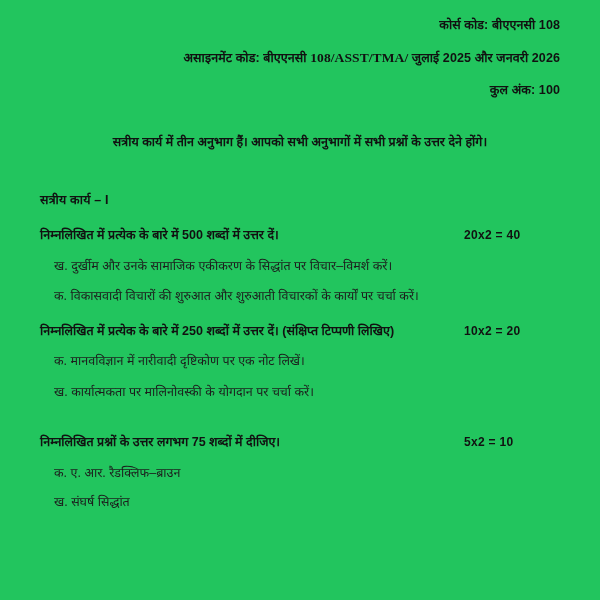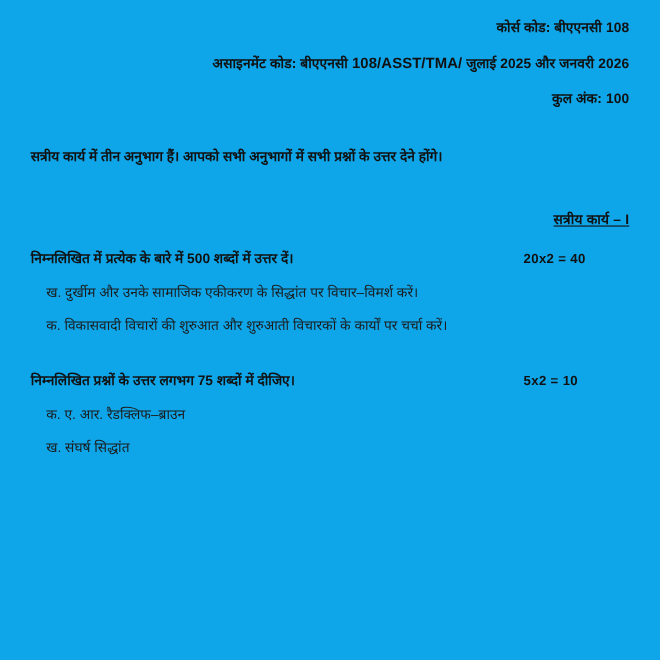--- a/index.html
+++ b/index.html
@@ -14,22 +14,22 @@
     font-family: "Liberation Sans", "DejaVu Sans", sans-serif;
     color: #1a1a1a;
     -webkit-font-smoothing: antialiased;
   }
 
   .page {
     position: relative;
     width: 600px;
     height: 600px;
     box-sizing: border-box;
-    padding: 0 28px;
-    background: #0ea5e9;
+    padding: 0 40px;
+    background: #22c55e;
   }
 
   
   .header {
     padding-top: 18px;
   }
   .header-line {
     text-align: right;
     font-size: 12.5px;
     font-weight: 700;
@@ -39,43 +39,42 @@
     letter-spacing: 0.1px;
   }
   .header-line.second {
     margin-bottom: 16px;
   }
   .header-line.third {
     margin-bottom: 0;
   }
   
   .serif-run {
-    font-family: Liberation Sans, sans-serif;
+    font-family: Liberation Serif, serif;
     font-weight: 700;
     font-size: 13.5px;
   }
 
   
   .intro {
     margin-top: 36px;
     font-size: 12.5px;
     font-weight: 700;
     line-height: 1.3;
     color: #111111;
-    text-align: left;
+    text-align: center;
   }
 
   
   .section-heading {
-    text-align: right;
+    text-align: left;
     font-size: 12.5px;
     font-weight: 700;
     color: #111111;
     letter-spacing: 0.2px;
-    text-decoration: underline;
   }
   .sec1-heading { margin-top: 41px; }
   .sec2-heading { margin-top: 39px; }
 
   
   .instruction {
     display: flex;
     align-items: baseline;
     justify-content: space-between;
     font-size: 12.5px;
@@ -137,21 +136,29 @@
     <div class="txt">निम्नलिखित में प्रत्येक के बारे में 500 शब्दों में उत्तर दें।</div>
     <div class="marks">20x2 = 40</div>
   </div>
 
   <div class="qlist">
     <div class="qitem">ख. दुर्खीम और उनके सामाजिक एकीकरण के सिद्धांत पर विचार–विमर्श करें।</div>
     <div class="qitem">क. विकासवादी विचारों की शुरुआत और शुरुआती विचारकों के कार्यों पर चर्चा करें।</div>
   </div>
 
 
+  <div class="instruction">
+    <div class="txt">निम्नलिखित में प्रत्येक के बारे में 250 शब्दों में उत्तर दें। (संक्षिप्त टिप्पणी लिखिए)</div>
+    <div class="marks">10x2 = 20</div>
+  </div>
 
+  <div class="qlist">
+    <div class="qitem">क. मानवविज्ञान में नारीवादी दृष्टिकोण पर एक नोट लिखें।</div>
+    <div class="qitem">ख. कार्यात्मकता पर मालिनोवस्की के योगदान पर चर्चा करें।</div>
+  </div>
 
   <div class="instruction sec3-instruction">
     <div class="txt">निम्नलिखित प्रश्नों के उत्तर लगभग 75 शब्दों में दीजिए।</div>
     <div class="marks">5x2 = 10</div>
   </div>
 
   <div class="qlist sec3-list">
     <div class="qitem">क. ए. आर. रैडक्लिफ–ब्राउन</div>
     <div class="qitem">ख. संघर्ष सिद्धांत</div>
   </div>

